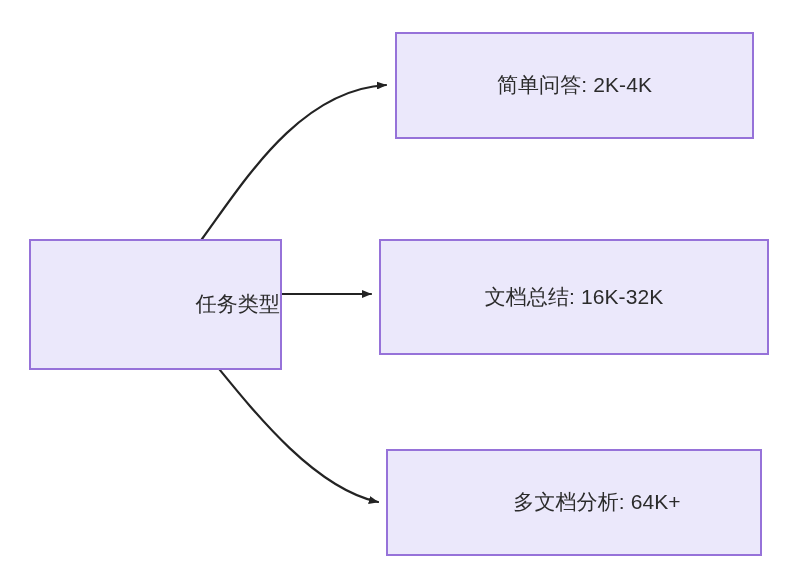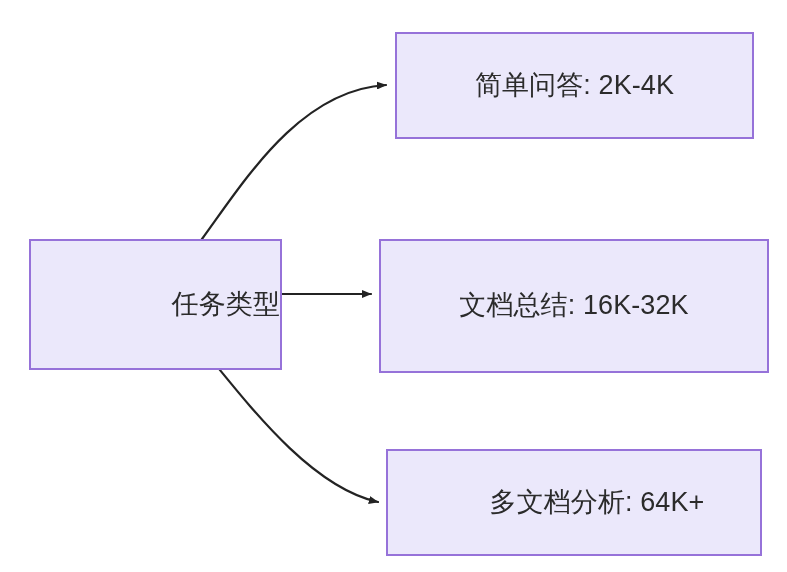--- a/index.html
+++ b/index.html
@@ -31,21 +31,21 @@
     background: #ebe8fb;
     border: 2.5px solid #9672d9;
     border-radius: 0;
     display: flex;
     align-items: center;
     justify-content: center;
     text-align: center;
   }
   .node-label {
     color: #2b2b2b;
-    font-size: 27px;
+    font-size: 21px;
     line-height: 1.25;
     letter-spacing: 0.1px;
     white-space: nowrap;
   }
   #node-source {
     left: 29px;
     top: 239px;
     width: 253px;
     height: 131px;
     justify-content: flex-end;
@@ -53,21 +53,21 @@
   #node-simple-qa {
     left: 395px;
     top: 32px;
     width: 359px;
     height: 107px;
   }
   #node-doc-summary {
     left: 379px;
     top: 239px;
     width: 390px;
-    height: 134px;
+    height: 116px;
   }
   #node-multi-doc {
     left: 386px;
     top: 449px;
     width: 376px;
     height: 107px;
     padding-left: 46px;
   }
 </style>
 </head>

